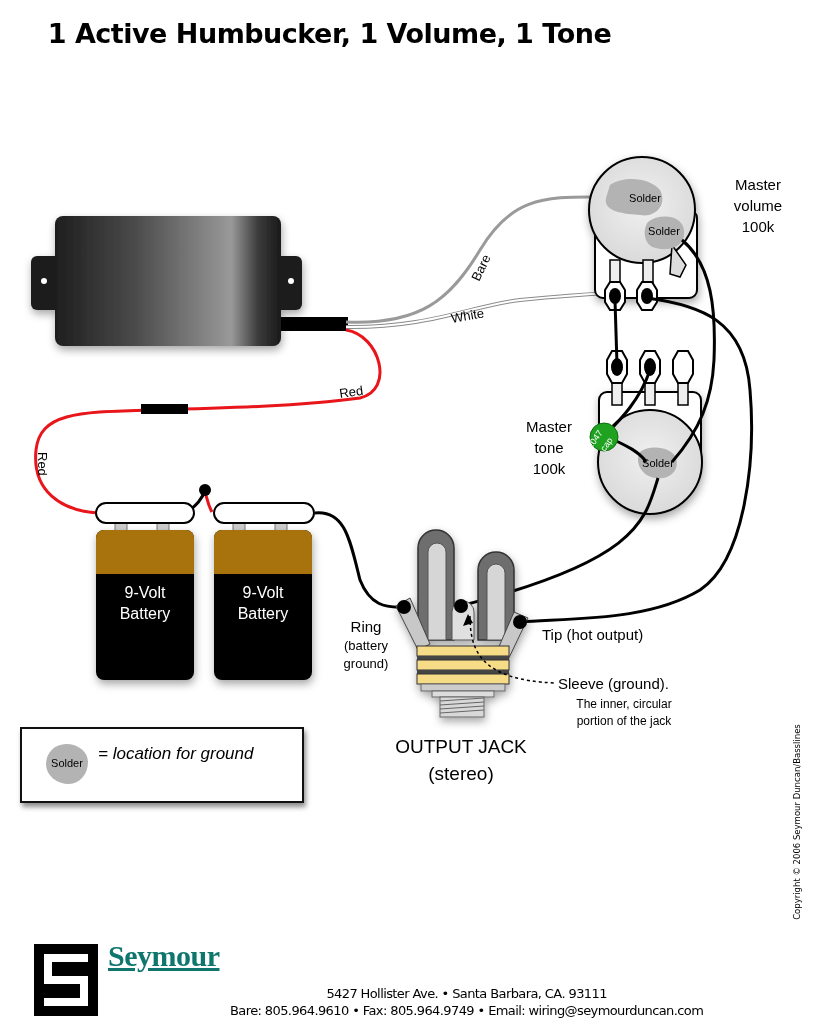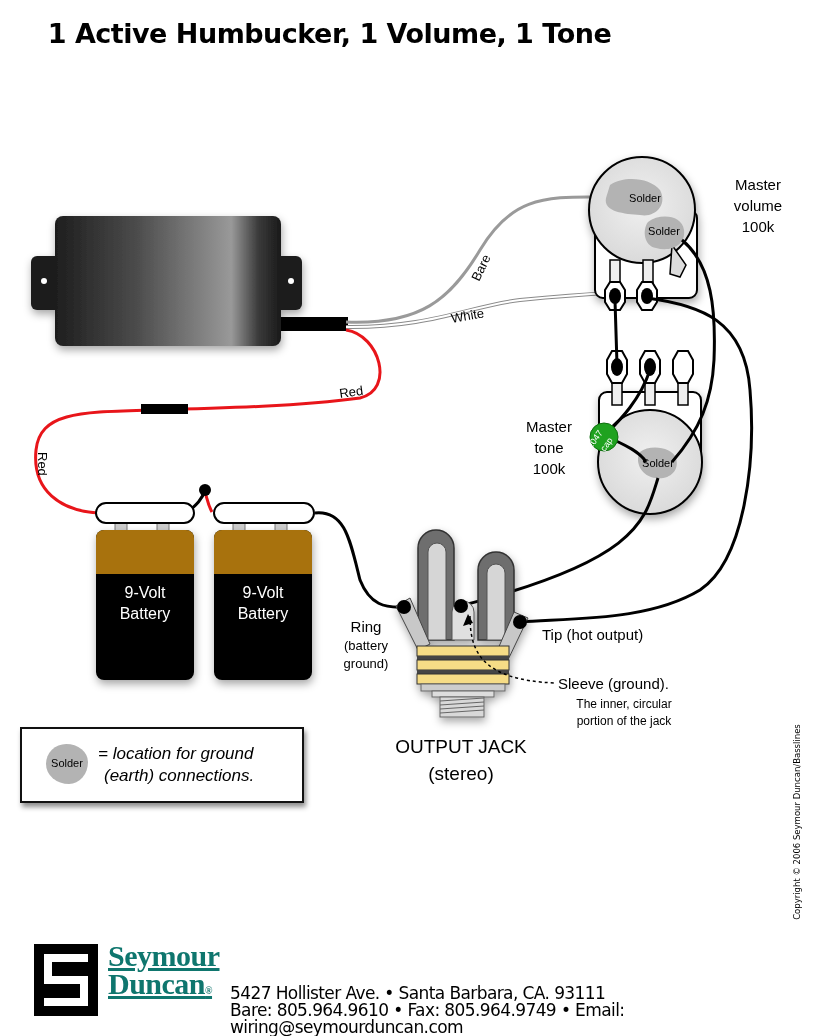--- a/index.html
+++ b/index.html
@@ -8,21 +8,21 @@
   svg.diagram { position:absolute; left:0; top:0; }
   .lbl { font-family:"Liberation Sans", sans-serif; fill:#000; }
   .legend { position:absolute; left:20px; top:727px; width:280px; height:72px; border:2px solid #111; background:#fff; box-shadow:2px 4px 5px rgba(0,0,0,0.45); }
   .legend-blob { position:absolute; left:24px; top:15px; width:42px; height:40px; background:#b3b3b3; border-radius:48% 52% 45% 55% / 50% 45% 55% 50%; }
   .legend-blob span { position:absolute; left:0; top:13px; width:42px; text-align:center; font-size:11px; color:#000; }
   .legend-text { position:absolute; left:76px; top:14px; font-size:17px; line-height:22px; color:#000;font-style:italic; }
   .legend-text div:nth-child(2) { padding-left:6px; }
   .logo-box { position:absolute; left:34px; top:944px; width:64px; height:72px; background:#000; }
   .logo-name { position:absolute; left:108px; top:942px; font-family:"Liberation Serif", serif; font-weight:bold; font-size:30px; line-height:28px; color:#0f766e; letter-spacing:-0.5px;text-decoration:underline; }
   .reg { font-size:10px; vertical-align:baseline; }
-  .address { position:absolute; left:230px; top:985px; font-size:17px; line-height:17px; color:#000; font-family:"DejaVu Sans", sans-serif; letter-spacing:-0.6px; }
+  .address { position:absolute; left:230px; top:985px; font-size:13px; line-height:17px; color:#000; font-family:"DejaVu Sans", sans-serif; letter-spacing:-0.6px;text-align:center; }
   .copyright { position:absolute; left:789px; top:712px; width:14px; height:225px; }
   .copyright span { position:absolute; left:-105px; top:105px; width:225px; transform:rotate(-90deg); font-size:8.5px; white-space:nowrap; color:#000; font-family:"DejaVu Sans", sans-serif; text-align:center; }
 </style>
 </head>
 <body>
 
 <div class="title">1 Active Humbucker, 1 Volume, 1 Tone</div>
 
 <svg class="diagram" width="819" height="1036" viewBox="0 0 819 1036">
   <defs>
@@ -180,21 +180,20 @@
   <text class="lbl" x="461" y="753" font-size="19" text-anchor="middle">OUTPUT JACK</text>
   <text class="lbl" x="461" y="780" font-size="19" text-anchor="middle">(stereo)</text>
 </svg>
 
 <div class="legend">
   <div class="legend-blob">
       <span>Solder</span>
     </div>
   <div class="legend-text">
     <div>= location for ground</div>
-    <div>(earth) connections.</div>
   </div>
 </div>
 
 <div class="copyright">
     <span>Copyright © 2006 Seymour Duncan/Basslines</span>
   </div>
 
 <div class="logo-box">
   <svg width="64" height="72" viewBox="0 0 64 72">
     <path d="M10,10 h44 v8 h-36 v14 h36 v30 h-44 v-8 h36 v-14 h-36 z" fill="#fff"></path>
@@ -207,18 +206,17 @@
       <circle cx="14" cy="47" r="2.5"></circle>
         <circle cx="21" cy="47" r="2.5"></circle>
         <circle cx="28" cy="47" r="2.5"></circle>
         <circle cx="35" cy="47" r="2.5"></circle>
         <circle cx="42" cy="47" r="2.5"></circle>
     </g>
   </svg>
 </div>
 <div class="logo-name">
   <div>Seymour</div>
-  <div><span>Duncan</span><span class="reg">®</span></div>
 </div>
 <div class="address">
   <div>5427 Hollister Ave. • Santa Barbara, CA. 93111</div>
   <div>Bare: 805.964.9610 • Fax: 805.964.9749 • Email: wiring@seymourduncan.com</div>
 </div>
 
 </body></html>

